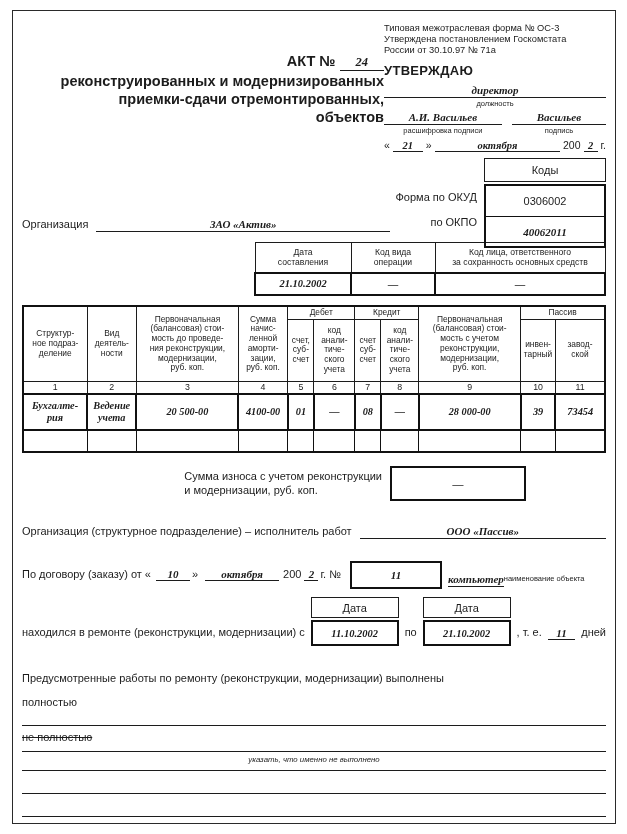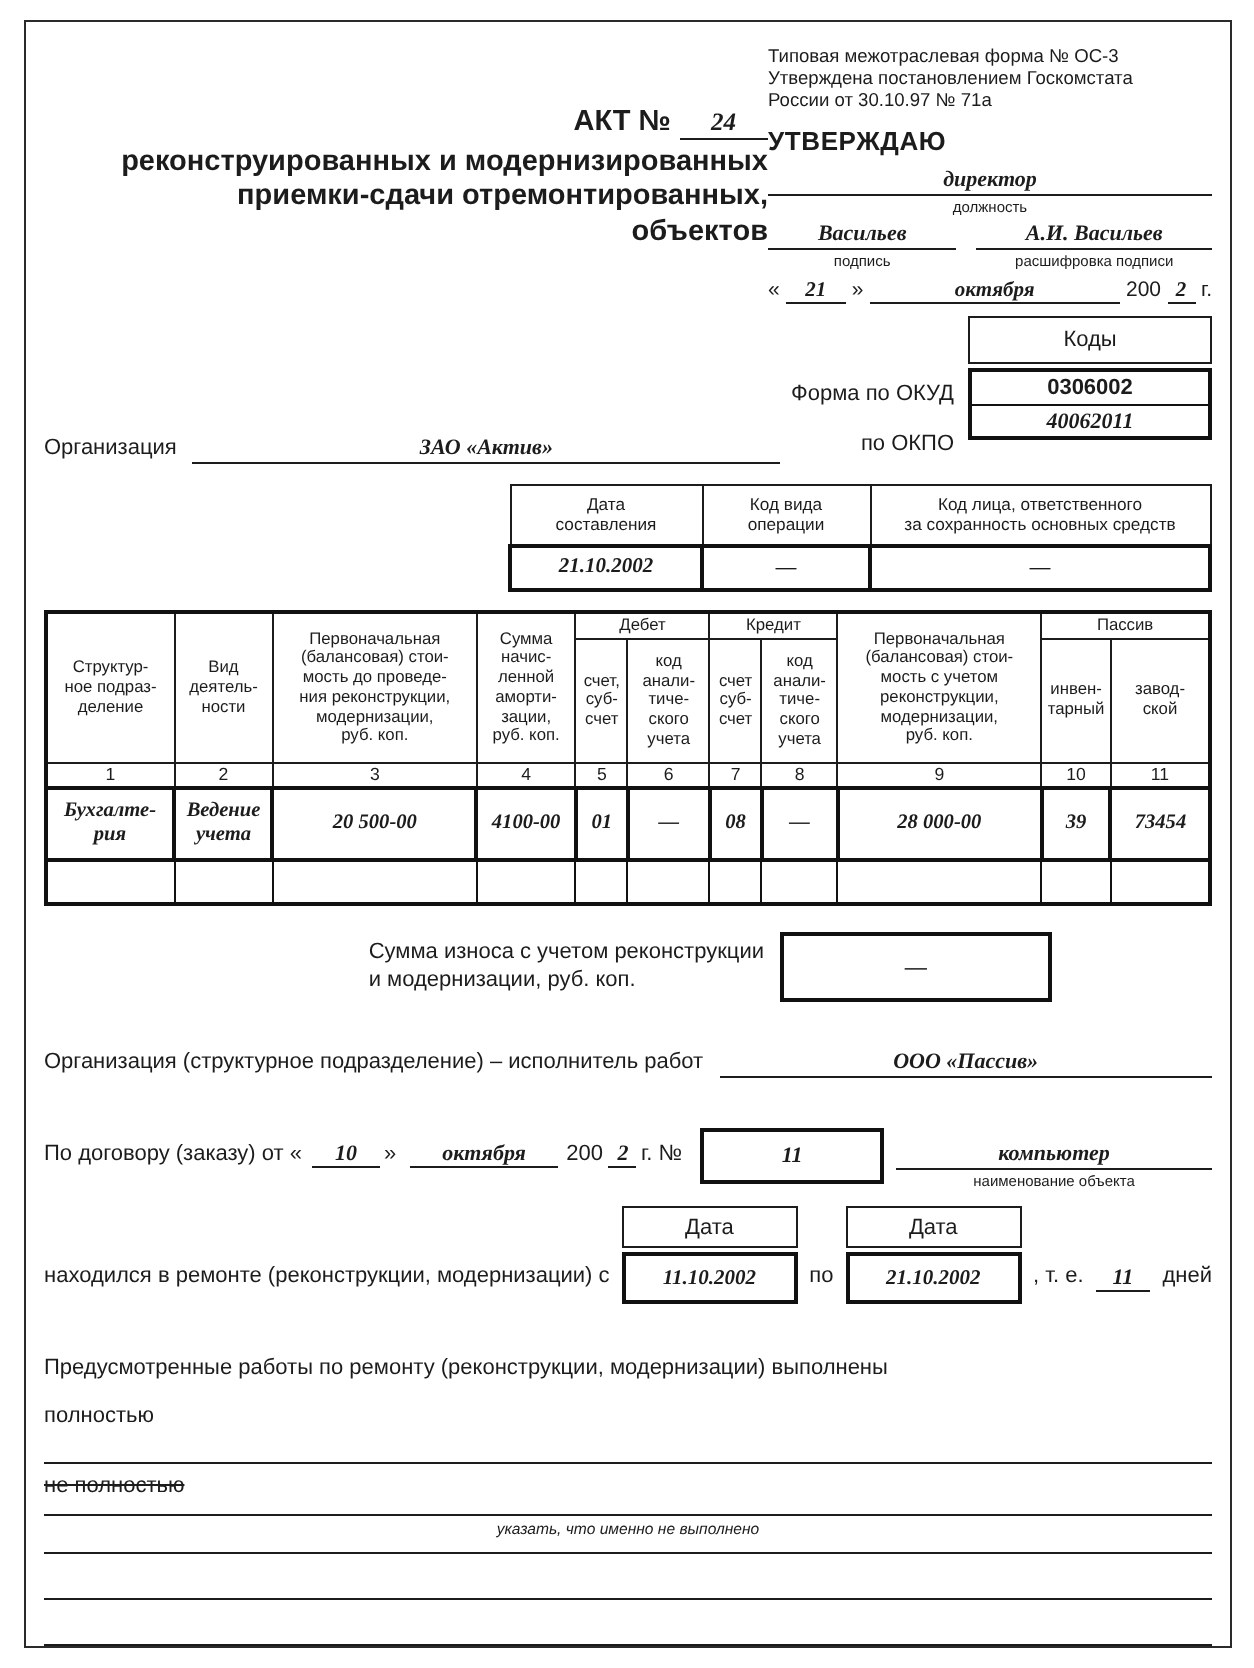--- a/index.html
+++ b/index.html
@@ -37,21 +37,21 @@
   .d-year { width:14px; display:inline-block; text-align:center; }
 
   
   .codes-area { position:relative; height:80px; margin-top:6px; }
   .codes-right { position:absolute; right:0; top:0; display:flex; align-items:flex-start; }
   .codes-labels { display:flex; flex-direction:column; align-items:flex-end; padding-right:7px; }
   .codes-labels .sp { height:26px; }
   .codes-labels .lbl { height:25px; display:flex; align-items:center; font-size:11px; }
   .kody { width:122px; height:24px; border:1px solid #1c1c1c; display:flex; align-items:center; justify-content:center; margin-bottom:2px; }
   .codebox { width:122px; border:2.5px solid #111; }
-  .code-row { height:16px; display:flex; align-items:center; justify-content:center; font-size:11px;font-weight:bold; }
+  .code-row { height:30px; display:flex; align-items:center; justify-content:center; font-size:11px; }
   .code-row + .code-row { border-top:1.5px solid #111; }
   .org-line { position:absolute; left:0; bottom:6px; right:216px; display:flex; align-items:baseline; }
   .org-line .lbl { padding-right:8px; }
   .fill { flex:1; border-bottom:1.2px solid #1c1c1c; text-align:center; padding-bottom:1px; }
 
   
   .meta-table { margin:4px 0 0 auto; border-collapse:collapse; width:352px; table-layout:fixed; }
   .meta-table th { border:1px solid #1c1c1c; font-weight:normal; font-size:8.6px; line-height:1.15; height:30px; text-align:center; vertical-align:middle; padding:1px 2px; }
   .meta-table td { border:2px solid #111; height:22px; text-align:center; vertical-align:middle; font-size:10.5px; }
 
@@ -73,21 +73,21 @@
   .exec-row .lbl { white-space:nowrap; padding-right:8px; }
 
   
   .contract-row { display:flex; align-items:center; margin-top:22px; }
   .contract-row > * { flex:none; }
   .contract-row .t { padding:0 3px 2px 0; }
   .c-day { width:34px; text-align:center; border-bottom:1.2px solid #1c1c1c; margin:0 2px 2px 2px; }
   .c-month { width:74px; text-align:center; border-bottom:1.2px solid #1c1c1c; margin:0 4px 2px 4px; }
   .c-year { width:14px; text-align:center; border-bottom:1.2px solid #1c1c1c; margin:0 2px 2px 0; }
   .c-numbox { width:92px; height:28px; border:2.5px solid #111; display:flex; align-items:center; justify-content:center; margin:0 6px; font-size:11px; }
-  .obj-wrap { flex:1 1 auto !important; display:flex; flex-direction:column; padding-top:10px; }
+  .obj-wrap { flex:1 1 auto !important; display:flex; flex-direction:row; padding-top:10px; }
   .obj-val { border-bottom:1.2px solid #1c1c1c; text-align:center; padding-bottom:1px; }
   .obj-cap { text-align:center; font-size:7.5px; padding-top:1px; }
 
   
   .repair-row { display:flex; align-items:flex-end; margin-top:8px; gap:6px; }
   .repair-row .t { padding-bottom:8px; white-space:nowrap; }
   .datebox { width:96px; }
   .date-hdr { height:21px; border:1px solid #1c1c1c; display:flex; align-items:center; justify-content:center; margin-bottom:2px; }
   .date-val { height:26px; border:2px solid #111; display:flex; align-items:center; justify-content:center; font-size:10.5px; }
   .r-days { width:30px; text-align:center; border-bottom:1.2px solid #1c1c1c; margin-bottom:6px; }
@@ -119,27 +119,27 @@
     <div class="right-col">
       <div class="form-note">
         <div>Типовая межотраслевая форма № ОС-3</div>
         <div>Утверждена постановлением Госкомстата</div>
         <div>России от 30.10.97 № 71а</div>
       </div>
       <div class="approve-heading">УТВЕРЖДАЮ</div>
       <div class="sig-line hw">директор</div>
       <div class="sig-caption">должность</div>
       <div class="sig-row">
+        <div class="sig-col wide">
+          <div class="sig-line hw">А.И. Васильев</div>
+          <div class="sig-caption">расшифровка подписи</div>
+        </div>
         <div class="sig-col">
           <div class="sig-line hw">Васильев</div>
           <div class="sig-caption">подпись</div>
-        </div>
-        <div class="sig-col wide">
-          <div class="sig-line hw">А.И. Васильев</div>
-          <div class="sig-caption">расшифровка подписи</div>
         </div>
       </div>
       <div class="approve-date">
         <span>«</span>
         <span class="d-day ul hw">21</span>
         <span>»</span>
         <span class="d-month ul hw">октября</span>
         <span>200</span>
         <span class="d-year ul hw">2</span>
         <span>г.</span>

